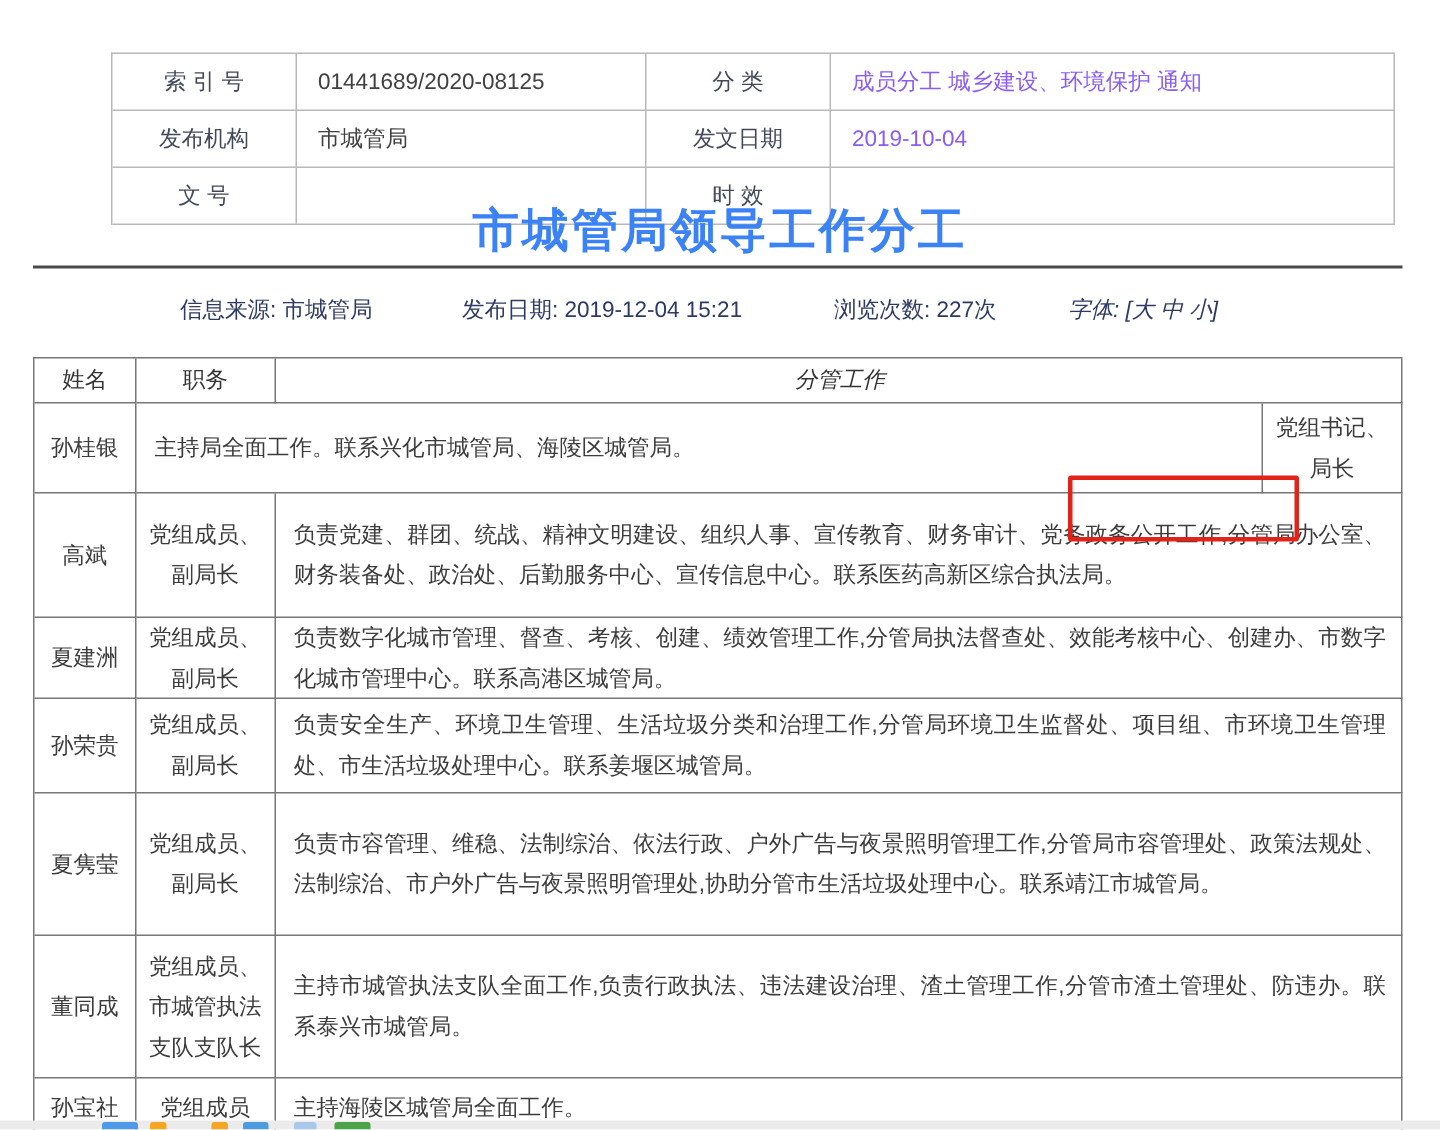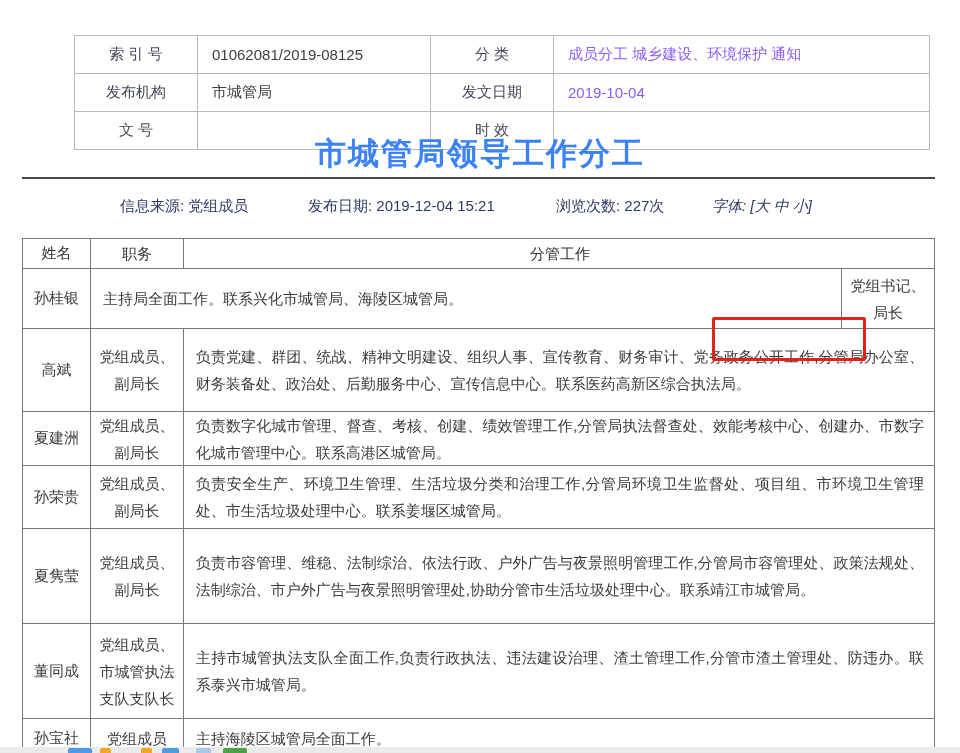--- a/index.html
+++ b/index.html
@@ -51,21 +51,21 @@
   .w-row{display:flex;box-sizing:border-box;}
   .w-cell{
     border-right:1px solid #777;border-bottom:1px solid #777;
     box-sizing:border-box;display:flex;align-items:center;overflow:hidden;
   }
   .c-name{width:68px;justify-content:center;text-align:center;}
   .c-pos{width:93px;justify-content:center;text-align:center;line-height:27px;padding:0 3px;}
   .c-duty{width:752px;padding:2px 10px 2px 12px;line-height:27px;text-align:justify;}
   .c-duty .duty-text{display:inline;}
   .w-header{height:30px;font-size:15px;color:#333;}
-  .w-header .c-duty{justify-content:center;text-align:left;}
+  .w-header .c-duty{justify-content:center;text-align:left;font-style:italic;}
   .rh1{height:60px;} .rh2{height:83px;} .rh3{height:54px;} .rh4{height:63px;}
   .rh5{height:95px;} .rh6{height:95px;} .rh7{height:40px;}
   
   .annotation-box{
     position:absolute;left:712px;top:317px;width:154px;height:44px;
     border:3px solid #e02417;border-radius:2px;pointer-events:none;
     box-sizing:border-box;z-index:5;background:transparent;
   }
   
   .share-bar{
@@ -73,21 +73,21 @@
     background:#ebebeb;overflow:hidden;
   }
   .share-stub{position:absolute;top:1px;height:6px;border-radius:2px 2px 0 0;}
 </style>
 </head>
 <body>
 
 <div class="meta-table">
   <div class="meta-row">
     <div class="meta-cell meta-label">索 引 号</div>
-    <div class="meta-cell meta-value1">01062081/2019-08125</div>
+    <div class="meta-cell meta-value1">01441689/2020-08125</div>
     <div class="meta-cell meta-label2">分 类</div>
     <div class="meta-cell meta-value2">成员分工 城乡建设、环境保护 通知</div>
   </div>
   <div class="meta-row">
     <div class="meta-cell meta-label">发布机构</div>
     <div class="meta-cell meta-value1">市城管局</div>
     <div class="meta-cell meta-label2">发文日期</div>
     <div class="meta-cell meta-value2">2019-10-04</div>
   </div>
   <div class="meta-row">
@@ -95,21 +95,21 @@
     <div class="meta-cell meta-value1"></div>
     <div class="meta-cell meta-label2">时 效</div>
     <div class="meta-cell meta-value2"></div>
   </div>
 </div>
 
 <div class="doc-title">市城管局领导工作分工</div>
 <div class="title-rule"></div>
 
 <div class="info-bar">
-  <span class="info-item info-source">信息来源: 党组成员</span>
+  <span class="info-item info-source">信息来源: 市城管局</span>
   <span class="info-item info-publish">发布日期: 2019-12-04 15:21</span>
   <span class="info-item info-views">浏览次数: 227次</span>
   <span class="info-item info-font">
     <span>字体:</span>
     <span class="font-links">[大 中 小]</span>
   </span>
 </div>
 
 <div class="work-table">
   <div class="w-row w-header">

